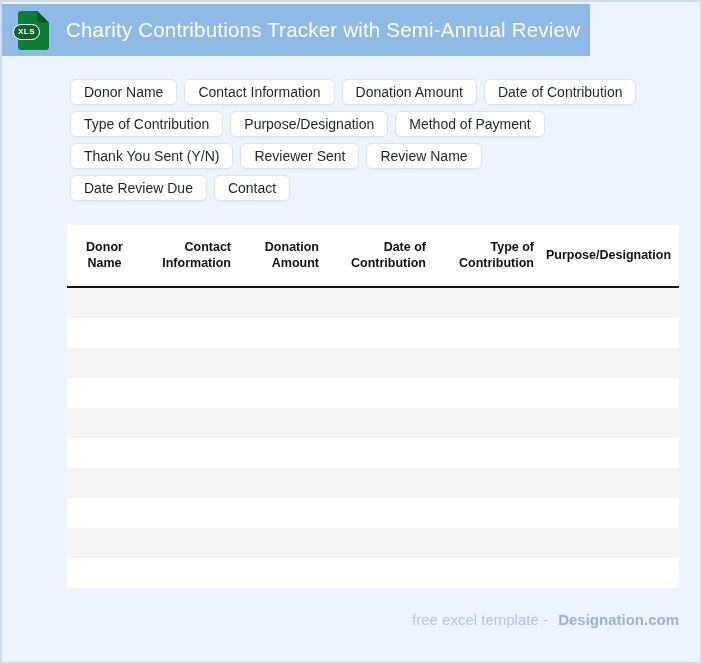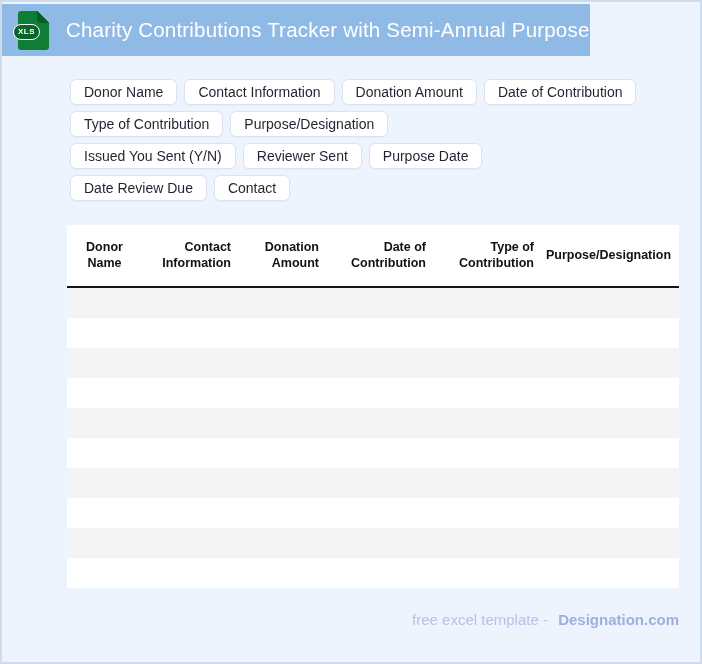--- a/index.html
+++ b/index.html
@@ -137,38 +137,39 @@
 </head>
 <body>
 
 <div class="page">
 
   <div class="titlebar">
     <div class="xls-icon">
       <div class="fold"></div>
       <div class="badge">XLS</div>
     </div>
-    <h1 class="page-title">Charity Contributions Tracker with Semi-Annual Purpose</h1>
+    <h1 class="page-title">Charity Contributions Tracker with Semi-Annual Review</h1>
   </div>
 
   <div class="chips" id="chips">
       <div class="chip-row">
         <span class="chip">Donor Name</span>
         <span class="chip">Contact Information</span>
         <span class="chip">Donation Amount</span>
         <span class="chip">Date of Contribution</span>
       </div>
       <div class="chip-row">
         <span class="chip">Type of Contribution</span>
         <span class="chip">Purpose/Designation</span>
-      </div>
-      <div class="chip-row">
-        <span class="chip">Issued You Sent (Y/N)</span>
+        <span class="chip">Method of Payment</span>
+      </div>
+      <div class="chip-row">
+        <span class="chip">Thank You Sent (Y/N)</span>
         <span class="chip">Reviewer Sent</span>
-        <span class="chip">Purpose Date</span>
+        <span class="chip">Review Name</span>
       </div>
       <div class="chip-row">
         <span class="chip">Date Review Due</span>
         <span class="chip">Contact</span>
       </div>
     </div>
 
   <div class="table">
     <div class="thead" id="thead">
         <div class="th" style="width: 75px; text-align: center;">Donor Name</div>

